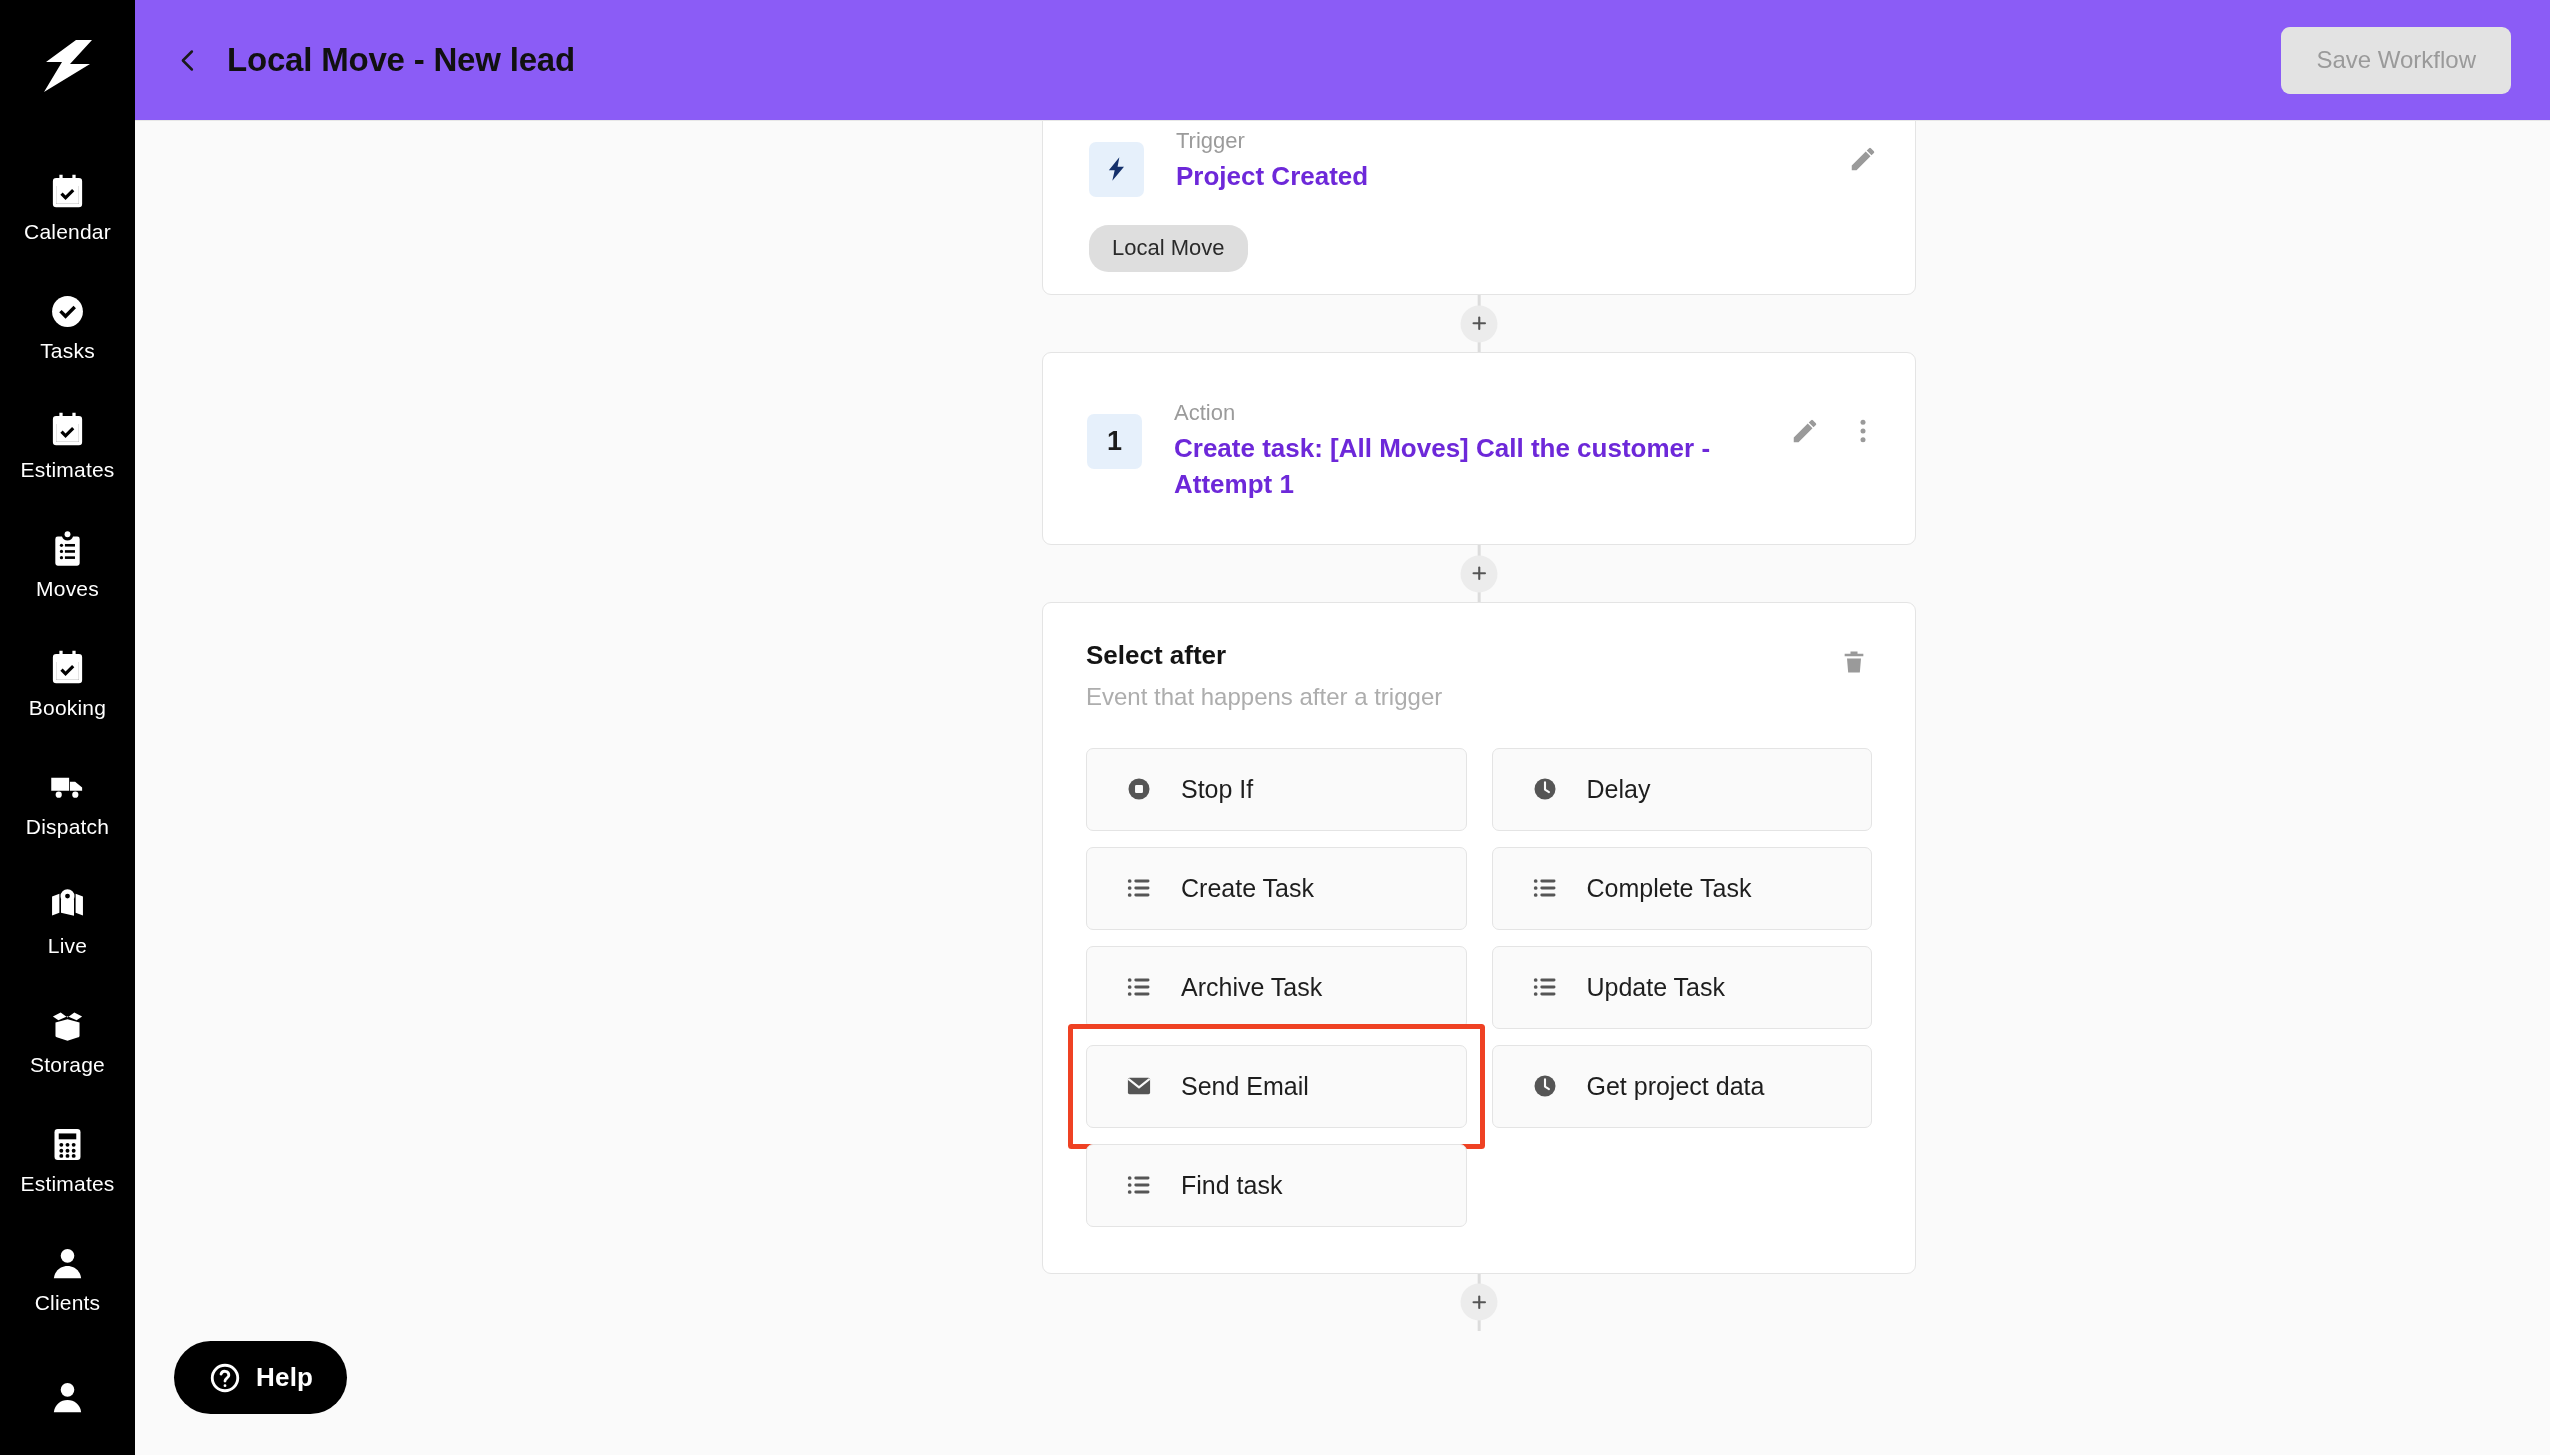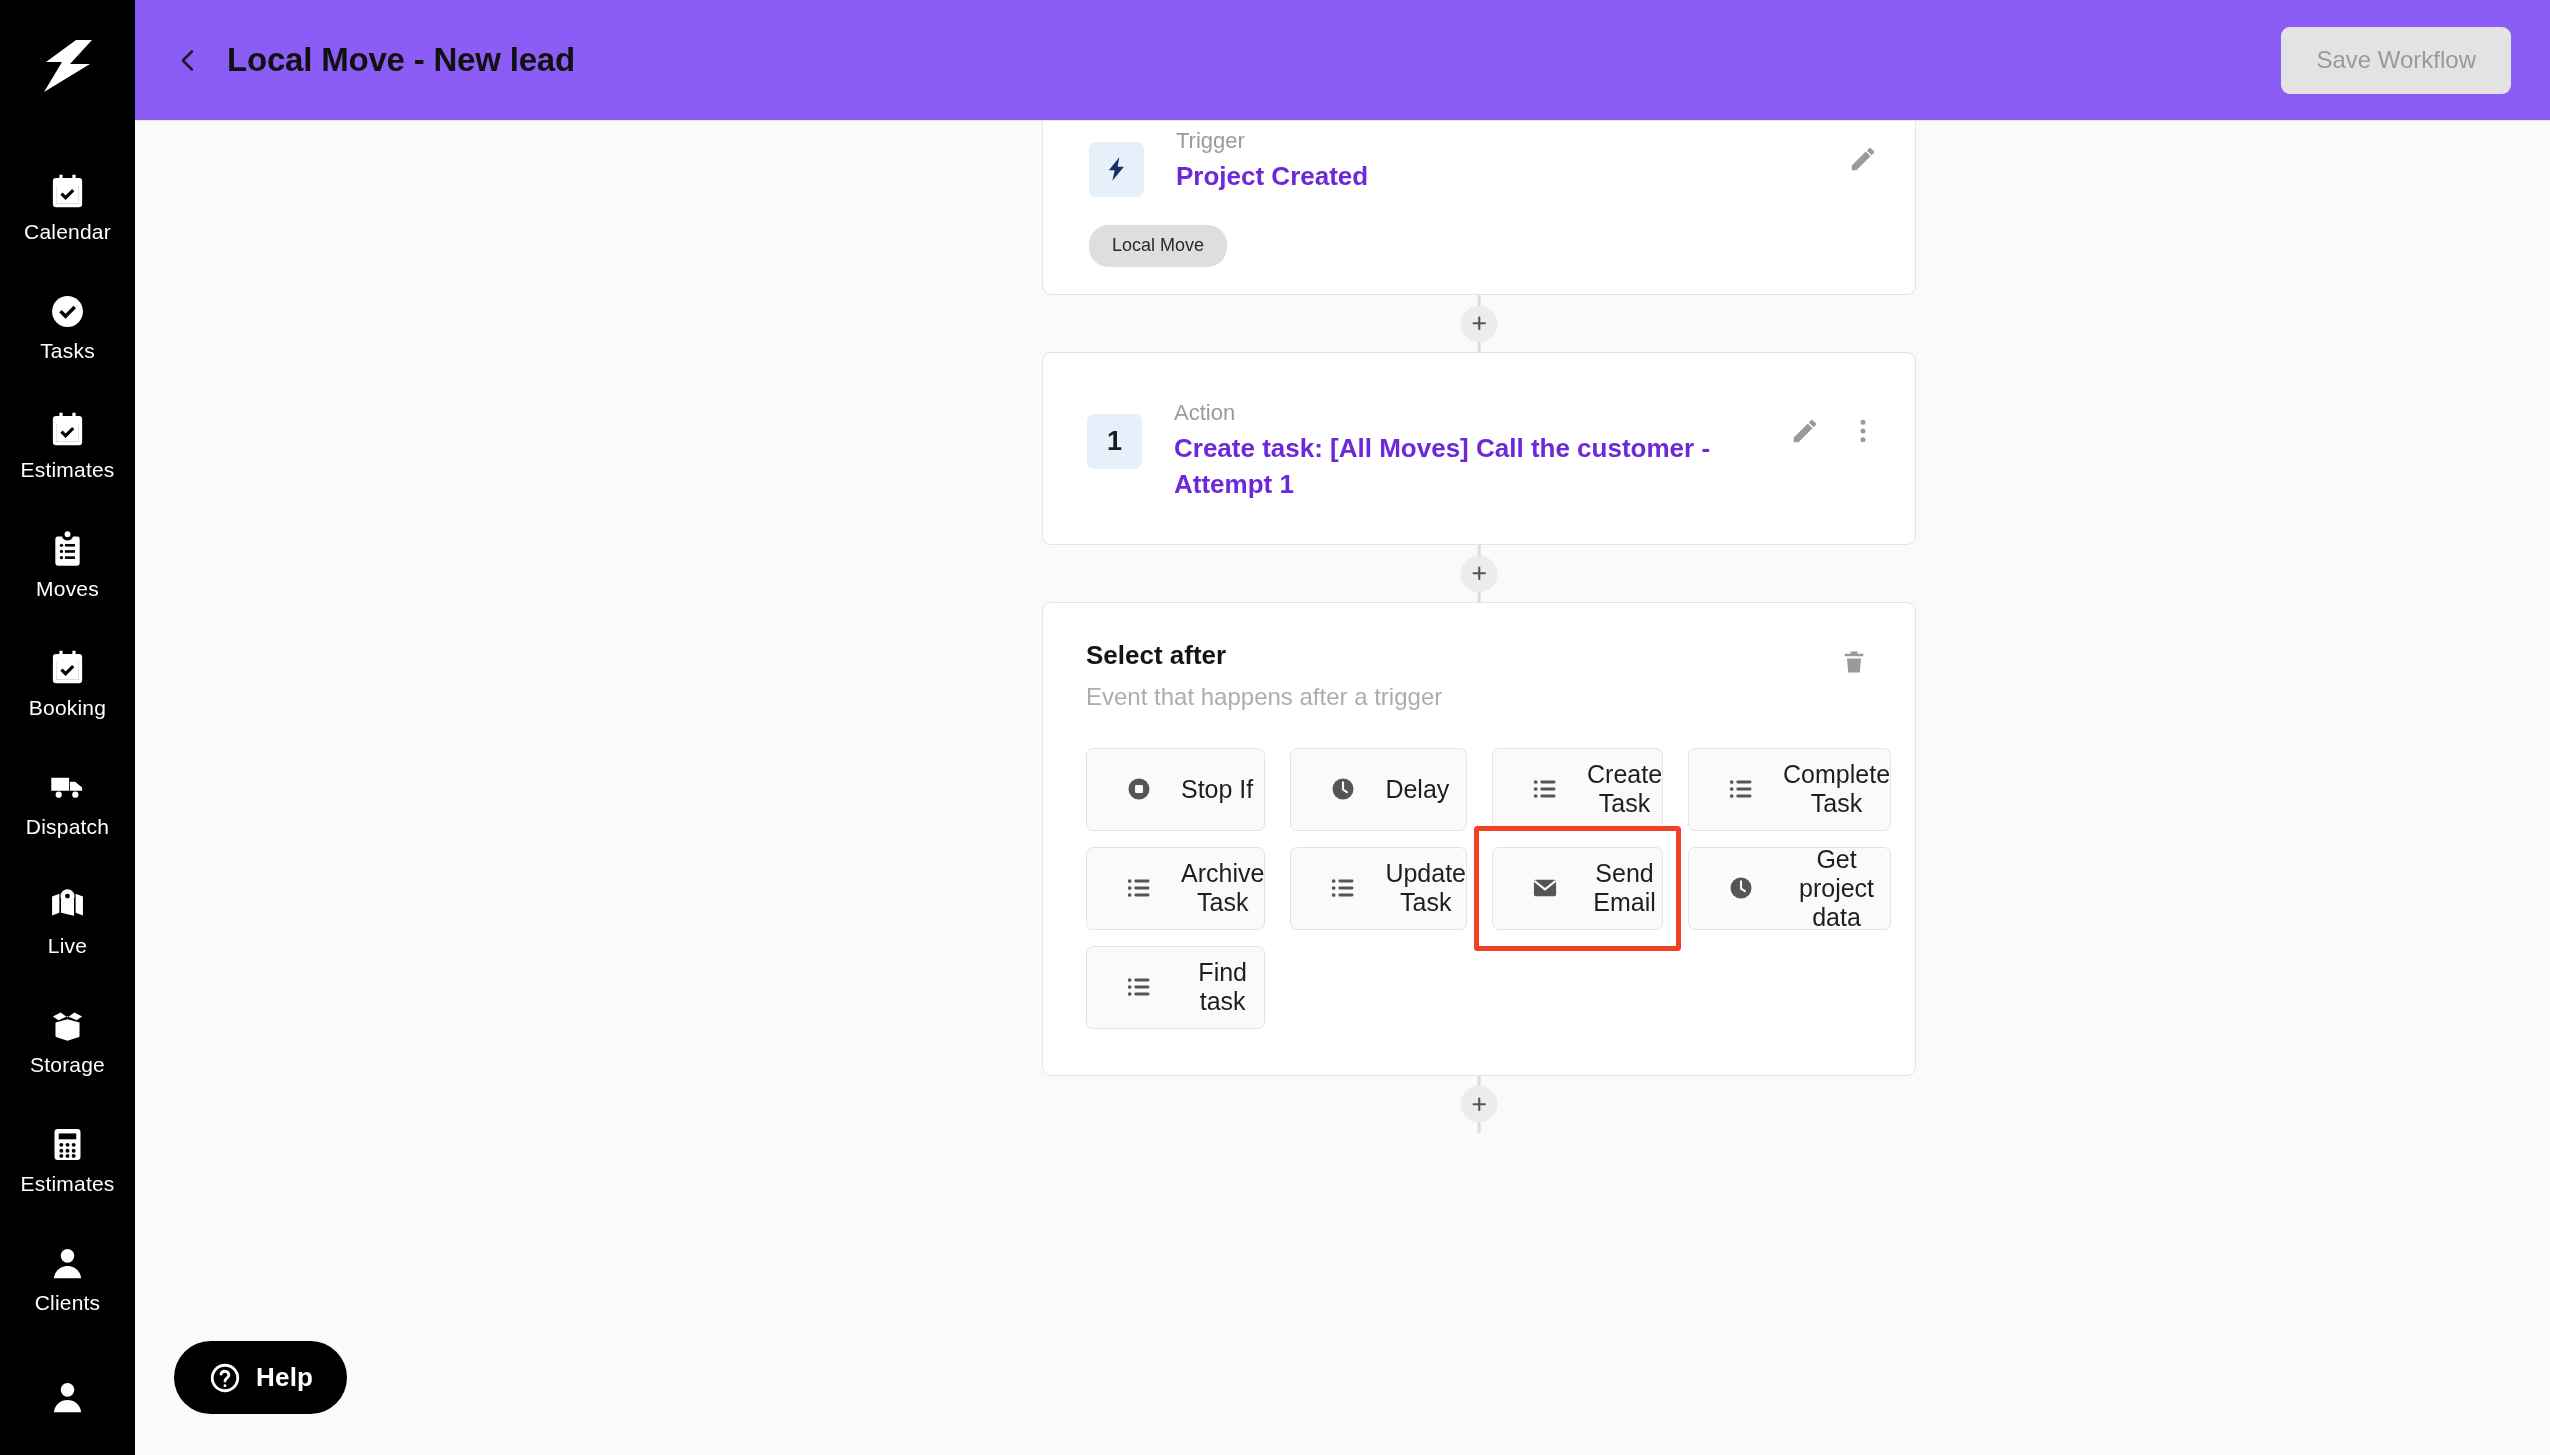--- a/index.html
+++ b/index.html
@@ -74,21 +74,21 @@
   }
   .node-badge svg { width: 28px; height: 28px; fill:#14306b; }
   .node-badge .num { font-size: 27px; font-weight: 600; color:#1c1c1c; }
   .node-text { margin-left: 32px; flex: 1; padding-top: 3.5px; }
   .node-kicker { font-size: 22px; color:#9b9b9b; line-height: 1.35; }
   .node-title { font-size: 26px; font-weight: 700; color:#6d28d9; line-height: 1.38; margin-top: 3.5px; max-width: 603px; }
   .node-actions { display:flex; align-items:center; gap: 23px; padding-top: 19.5px; }
   .icon-btn { width: 35px; height: 35px; display:flex; align-items:center; justify-content:center; cursor:pointer; }
   .icon-btn svg { width: 30px; height: 30px; fill:#9a9a9a; }
   .chip {
-    display:inline-block; background:#dedede; color:#2a2a2a; font-size:18px;
+    display:inline-block; background:#dedede; color:#2a2a2a; font-size:22px;
     border-radius: 19.5px; padding: 10.6px 23px; margin: 28px 0 0 44px;
   }
 
   .card-action { height: 193px; display:flex; align-items:center; }
 
   
   .connector { height: 57px; position:relative; }
   .connector .line {
     position:absolute; left:50%; top:0; width:2.7px; height:57px;
     background:#dcdcdc; transform: translateX(-50%);
@@ -103,21 +103,21 @@
   
   .panel { padding: 37px 43px 46px 43px; }
   .panel-head { display:flex; align-items:flex-start; }
   .panel-head-text { flex:1; }
   .panel-title { font-size: 26px; font-weight:700; color:#141414; }
   .panel-sub { font-size: 24px; color:#adadad; margin-top: 11.5px; }
   .trash-btn { width:37px; height:37px; display:flex; align-items:center; justify-content:center; cursor:pointer; margin-top:3.5px; }
   .trash-btn svg { width:28px; height:28px; fill:#9a9a9a; }
 
   .opt-grid {
-    margin-top: 37px; display:grid; grid-template-columns: 1fr 1fr 1fr 1fr;
+    margin-top: 37px; display:grid; grid-template-columns: 1fr 1fr;
     column-gap: 25px; row-gap: 16px;
   }
   .opt-cell { position: relative; }
   .opt-btn {
     width:100%; height: 83px; background:#fafafa; border:0.9px solid #e4e4e4;
     border-radius: 7px; display:flex; align-items:center; padding-left: 37px;
     cursor:pointer; font-family:"Liberation Sans", sans-serif;
   }
   .opt-icon { width: 30px; height: 30px; flex:0 0 auto; display:flex; align-items:center; justify-content:center; }
   .opt-icon svg { width:28px; height:28px; }

